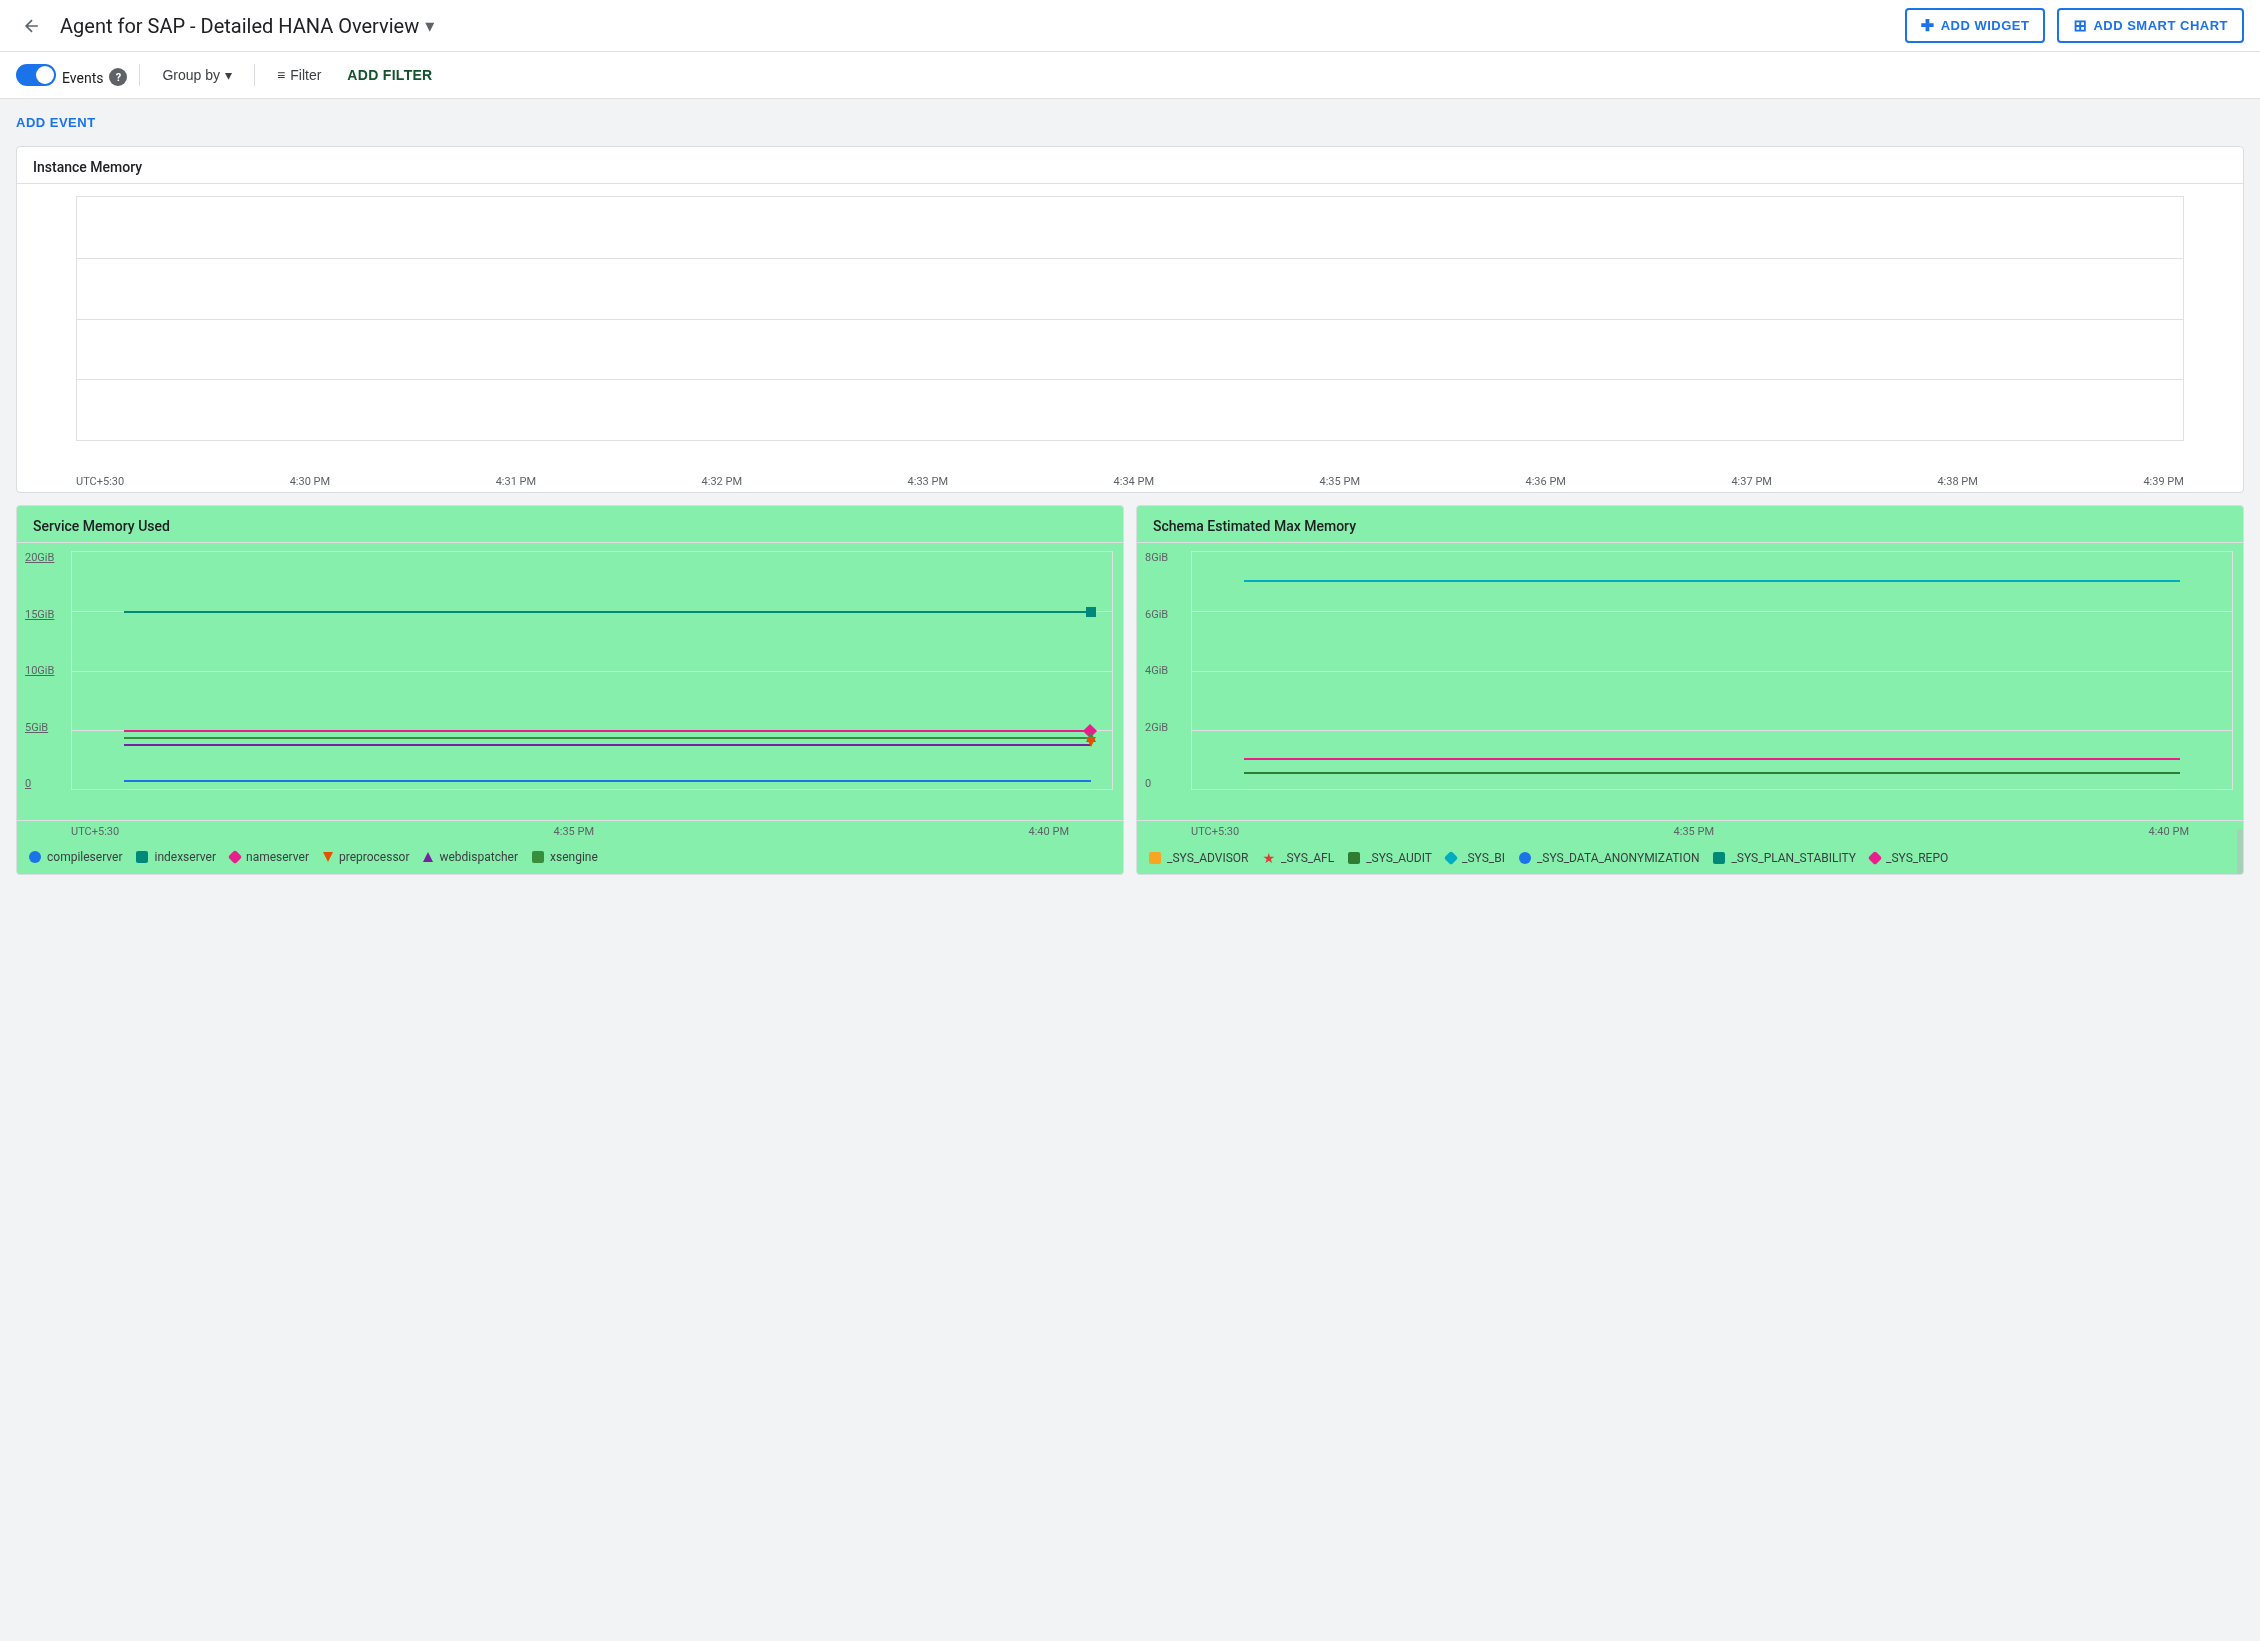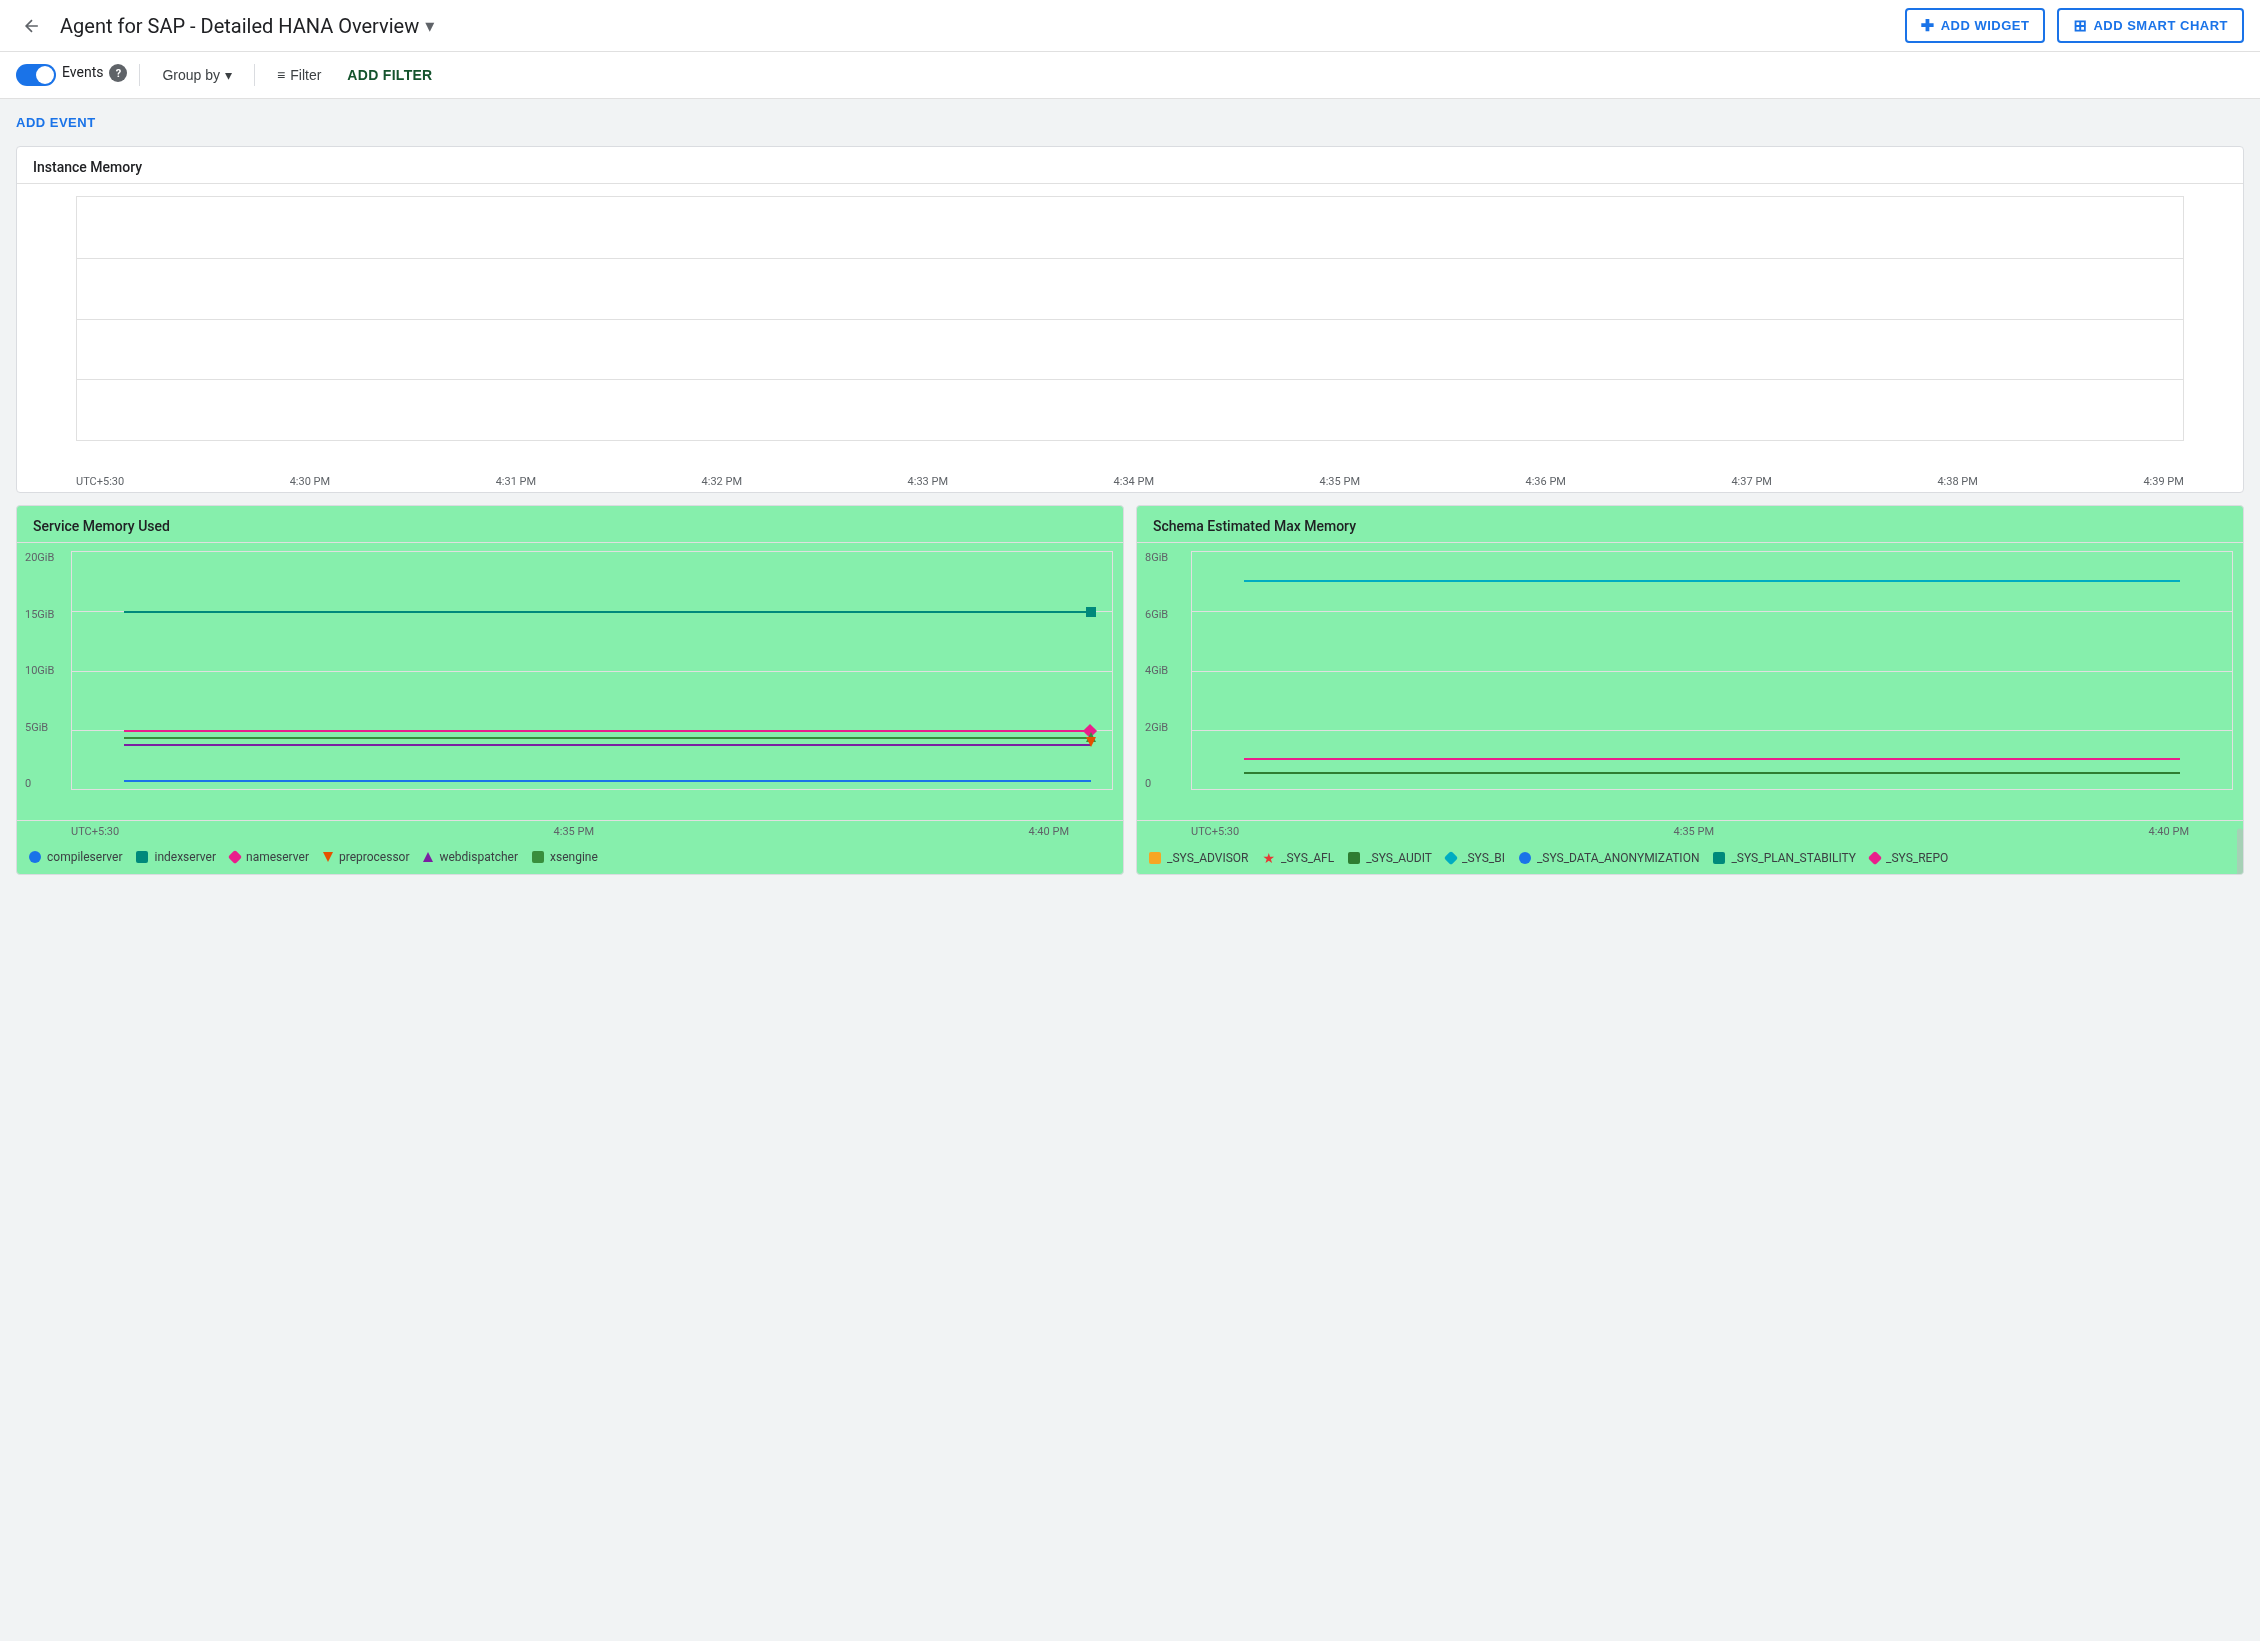--- a/index.html
+++ b/index.html
@@ -42,21 +42,21 @@
     
     .toolbar {
       display: flex;
       align-items: center;
       padding: 10px 16px;
       background: #fff;
       border-bottom: 1px solid #e0e0e0;
       gap: 8px;
     }
     .toggle-wrap {
-      display: flex; align-items: flex-start; gap: 6px;
+      display: flex; align-items: flex-end; gap: 6px;
     }
     .toggle {
       width: 40px; height: 22px;
       background: #1a73e8;
       border-radius: 11px;
       position: relative;
       cursor: pointer;
     }
     .toggle-knob {
       width: 18px; height: 18px;
@@ -235,21 +235,21 @@
 
   </div>
 
   
   <div class="charts-row">
 
     <div class="chart-card-half">
       <div class="chart-card-title">Service Memory Used</div>
       <div style="position:relative; height:277px; padding:8px 54px 0 54px;">
 
-        <div style="position:absolute; left:8px; top:8px; bottom:30px; display:flex; flex-direction:column; justify-content:space-between; font-size:11px; color:#5f6368;">
+        <div style="position:absolute; left:8px; top:8px; bottom:30px; display:flex; flex-direction:column; justify-content:space-between; font-size:11px; color:#5f6368;text-decoration:underline;">
           <span>20GiB</span>
           <span>15GiB</span>
           <span>10GiB</span>
           <span>5GiB</span>
           <span>0</span>
         </div>
 
         <div style="position:absolute; top:8px; left:54px; right:10px; bottom:30px; border:1px solid #e0e0e0;">
           <div style="position:absolute; top:25%; left:0; right:0; border-top:1px solid #e0e0e0;"></div>
           <div style="position:absolute; top:50%; left:0; right:0; border-top:1px solid #e0e0e0;"></div>

